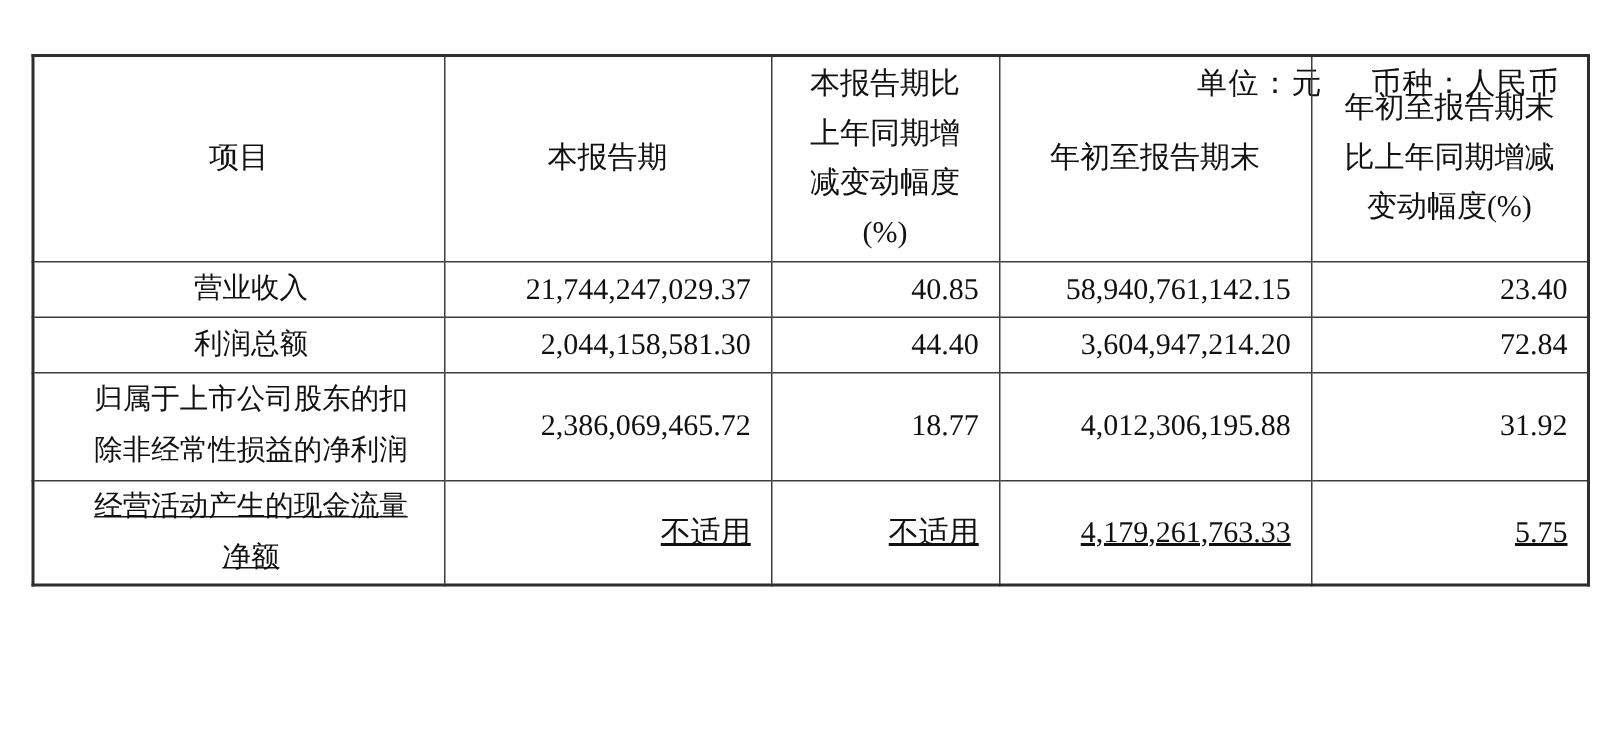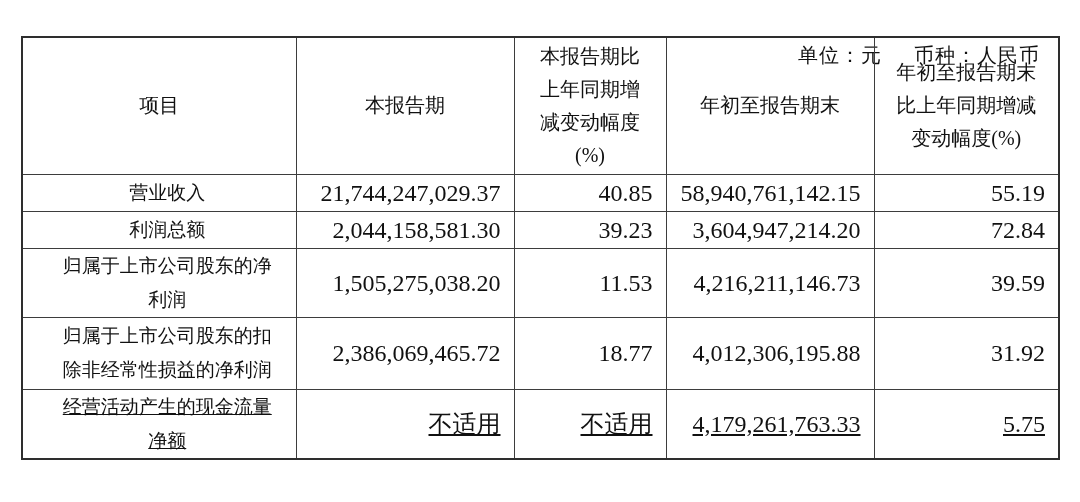--- a/index.html
+++ b/index.html
@@ -55,21 +55,21 @@
     padding: 0 4px;
   }
   td.c-item {
     font-size: 19px;
     text-align: center;
     padding: 0 8px 0 24px;
     line-height: 34px;
     white-space: pre-line;
   }
   td.c-num {
-    font-size: 24px;
+    font-size: 20px;
     text-align: right;
     padding-right: 13px;
     line-height: 30px;
     white-space: nowrap;
   }
 </style>
 </head>
 <body>
 
 <div class="caption">
@@ -96,39 +96,31 @@
       <th class="col-h">年初至报告期末
 比上年同期增减
 变动幅度(%)</th>
     </tr>
 
     <tr class="h-single">
       <td class="c-item">营业收入</td>
       <td class="c-num">21,744,247,029.37</td>
       <td class="c-num">40.85</td>
       <td class="c-num">58,940,761,142.15</td>
-      <td class="c-num">55.19</td>
+      <td class="c-num">23.40</td>
     </tr>
 
     <tr class="h-single">
       <td class="c-item">利润总额</td>
       <td class="c-num">2,044,158,581.30</td>
-      <td class="c-num">39.23</td>
+      <td class="c-num">44.40</td>
       <td class="c-num">3,604,947,214.20</td>
       <td class="c-num">72.84</td>
     </tr>
 
-    <tr class="h-double">
-      <td class="c-item">归属于上市公司股东的净
-利润</td>
-      <td class="c-num">1,505,275,038.20</td>
-      <td class="c-num">11.53</td>
-      <td class="c-num">4,216,211,146.73</td>
-      <td class="c-num">39.59</td>
-    </tr>
 
     <tr class="h-double2">
       <td class="c-item">归属于上市公司股东的扣
 除非经常性损益的净利润</td>
       <td class="c-num">2,386,069,465.72</td>
       <td class="c-num">18.77</td>
       <td class="c-num">4,012,306,195.88</td>
       <td class="c-num">31.92</td>
     </tr>
 

